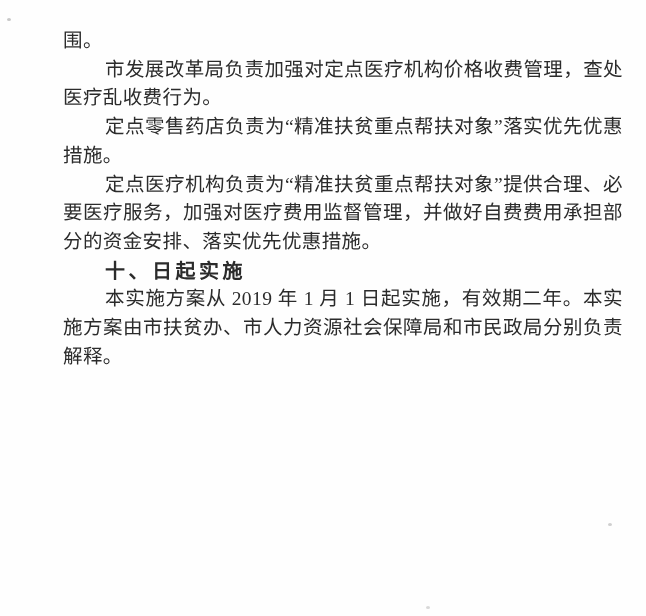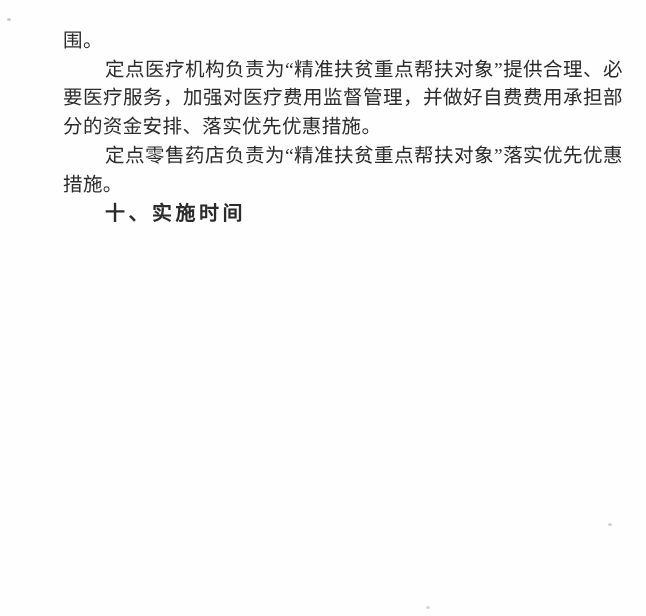--- a/index.html
+++ b/index.html
@@ -55,17 +55,19 @@
 </head>
 <body>
 
 <div class="page">
   <div class="speck speck-1"></div>
   <div class="speck speck-2"></div>
   <div class="speck speck-3"></div>
 
   <div class="text-block">
     <p class="para">围。</p>
+    <p class="para indent">市发展改革局负责加强对定点医疗机构价格收费管理，查处医疗乱收费行为。</p>
+    <p class="para indent">定点零售药店负责为“精准扶贫重点帮扶对象”落实优先优惠措施。</p>
     <p class="para indent">定点医疗机构负责为“精准扶贫重点帮扶对象”提供合理、必要医疗服务，加强对医疗费用监督管理，并做好自费费用承担部分的资金安排、落实优先优惠措施。</p>
-    <p class="para indent">定点零售药店负责为“精准扶贫重点帮扶对象”落实优先优惠措施。</p>
-    <p class="para indent heading">十、实施时间</p>
+    <p class="para indent heading">十、日起实施</p>
+    <p class="para indent">本实施方案从 2019 年 1 月 1 日起实施，有效期二年。本实施方案由市扶贫办、市人力资源社会保障局和市民政局分别负责解释。</p>
   </div>
 </div>
 
 </body></html>

